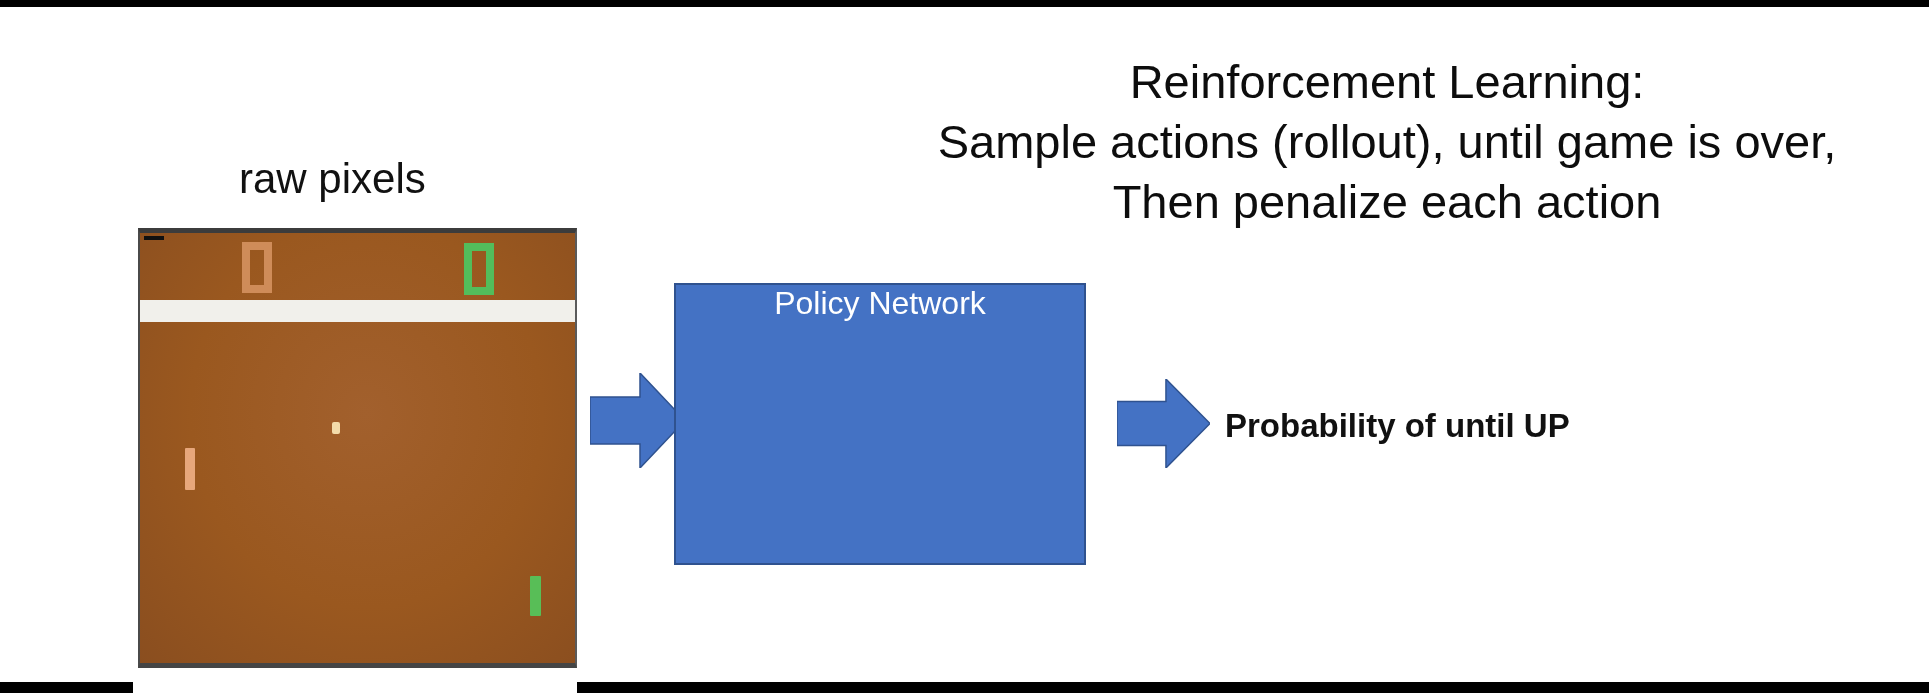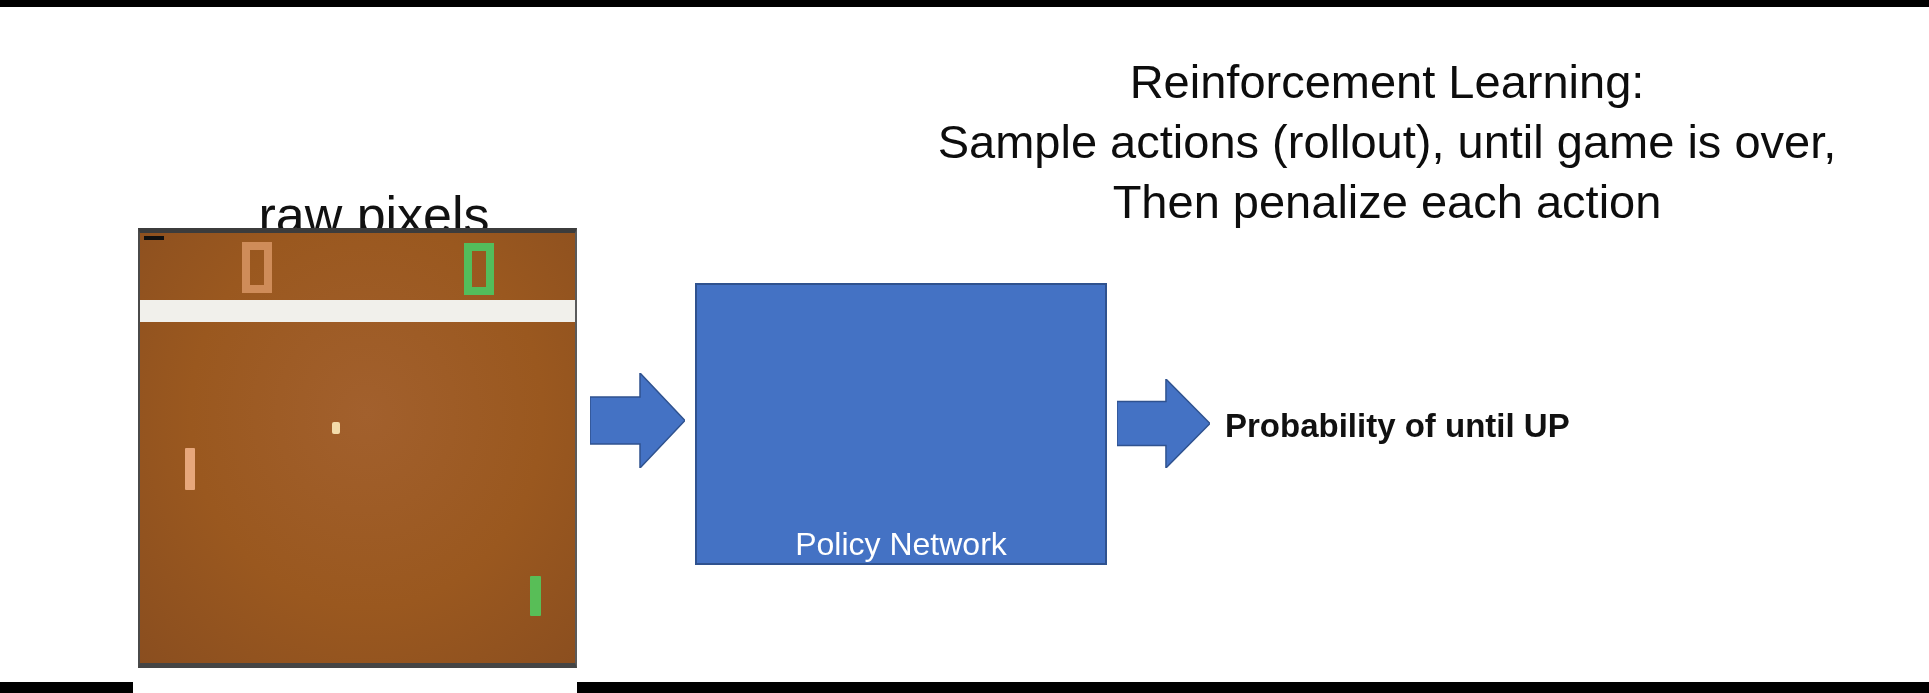--- a/index.html
+++ b/index.html
@@ -8,22 +8,22 @@
     overflow:hidden;font-family:"Liberation Sans","DejaVu Sans",sans-serif;
   }
   
   .edge-bar{position:absolute;background:var(--bar-black,#000);}
   #top-bar{left:0;top:0;width:1929px;height:7px;}
   #bottom-bar-left{left:0;top:682px;width:133px;height:11px;}
   #bottom-bar-right{left:577px;top:682px;width:1352px;height:11px;}
 
   
   #raw-pixels-label{
-    position:absolute;left:239px;top:155px;width:270px;text-align:center;
-    font-size:52px;line-height:48px;color:var(--text-black,#111);margin-top:36px;
+    position:absolute;left:239px;top:155px;width:270px;text-align:left;
+    font-size:42px;line-height:48px;color:var(--text-black,#111);
   }
 
   
   #pong-screenshot{
     position:absolute;left:138px;top:228px;width:439px;height:440px;
     box-sizing:border-box;
     border-top:5px solid var(--game-border-dark,#3c3c3c);
     border-bottom:5px solid #454545;
     border-left:2px solid #4a4a4a;
     border-right:2px solid #5a5a5a;
@@ -41,24 +41,24 @@
   #paddle-right{left:390px;top:343px;width:11px;height:40px;border-radius:1px;background:var(--paddle-green,#58be57);}
 
   
   .block-arrow{position:absolute;}
   #arrow-1{left:590px;top:373px;width:95px;height:95px;}
   #arrow-2{left:1117px;top:379px;width:93px;height:89px;}
   .block-arrow polygon{fill:var(--accent-blue,#4472c4);stroke:var(--accent-blue-border,#2f528f);stroke-width:1.5;}
 
   
   #policy-network-box{
-    position:absolute;left:695px;top:283px;width:412px;height:282px;box-sizing:border-box;
+    position:absolute;left:674px;top:283px;width:412px;height:282px;box-sizing:border-box;
     background:var(--accent-blue,#4472c4);
     border:2px solid var(--accent-blue-border,#2f528f);
-    display:flex;align-items:flex-end;justify-content:center;
+    display:flex;align-items:flex-start;justify-content:center;
   }
   #policy-network-label{color:#ffffff;font-size:32px;}
 
   
   #probability-label{
     position:absolute;left:1225px;top:407px;font-size:33px;font-weight:600;
     color:var(--text-black,#111);white-space:nowrap;
   }
 
   

